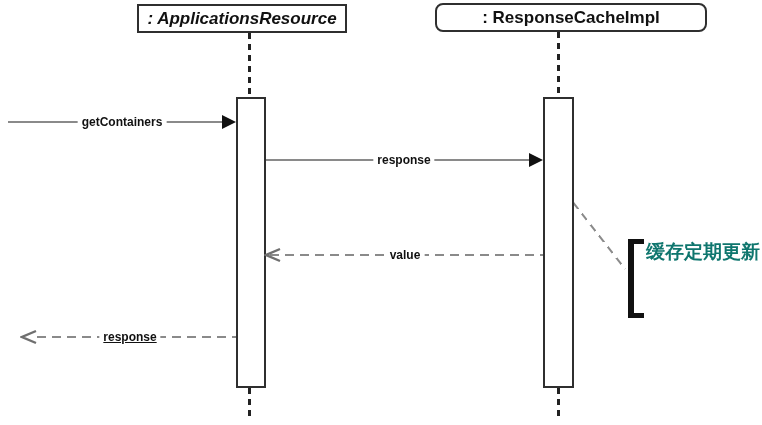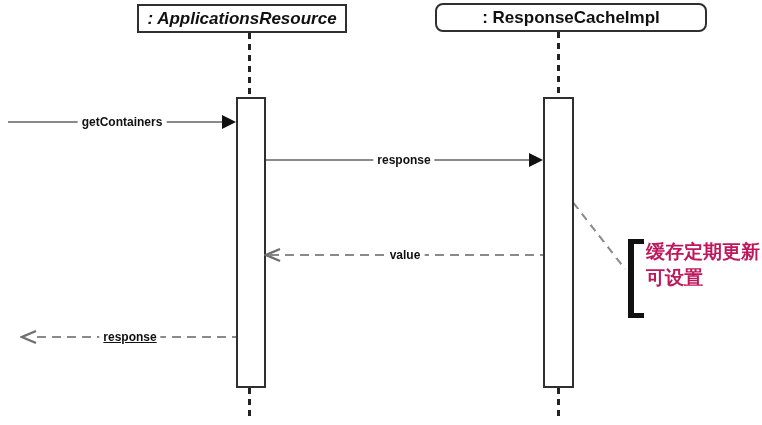--- a/index.html
+++ b/index.html
@@ -99,21 +99,21 @@
     border-bottom: 5px solid #111111;
     z-index: 3;
   }
   .note-text {
     position: absolute;
     left: 646px;
     top: 239px;
     font-size: 19px;
     line-height: 26px;
     font-weight: 600;
-    color: #be185d;
+    color: #0f766e;
     white-space: nowrap;
     z-index: 3;
   }
 </style>
 </head>
 <body>
 
 <div class="canvas">
 
   <div class="head-box" style="left:137px; top:4px; width:210px;font-style:italic;">
@@ -156,16 +156,15 @@
     <svg class="arrow-open" style="left:20px; top:329px;" width="18" height="16" viewBox="0 0 18 16">
       <polyline points="16,2 2,8 16,14" fill="none" stroke="#6f6f6f" stroke-width="2.4"></polyline>
     </svg>
     <span class="msg-label" style="left:130px; top:337px;text-decoration:underline;">response</span>
   </div>
 
   <div class="note-connector"></div>
   <div class="note-bracket"></div>
   <div class="note-text">
     <div>缓存定期更新</div>
-    <div>可设置</div>
   </div>
 
 </div>
 
 </body></html>

